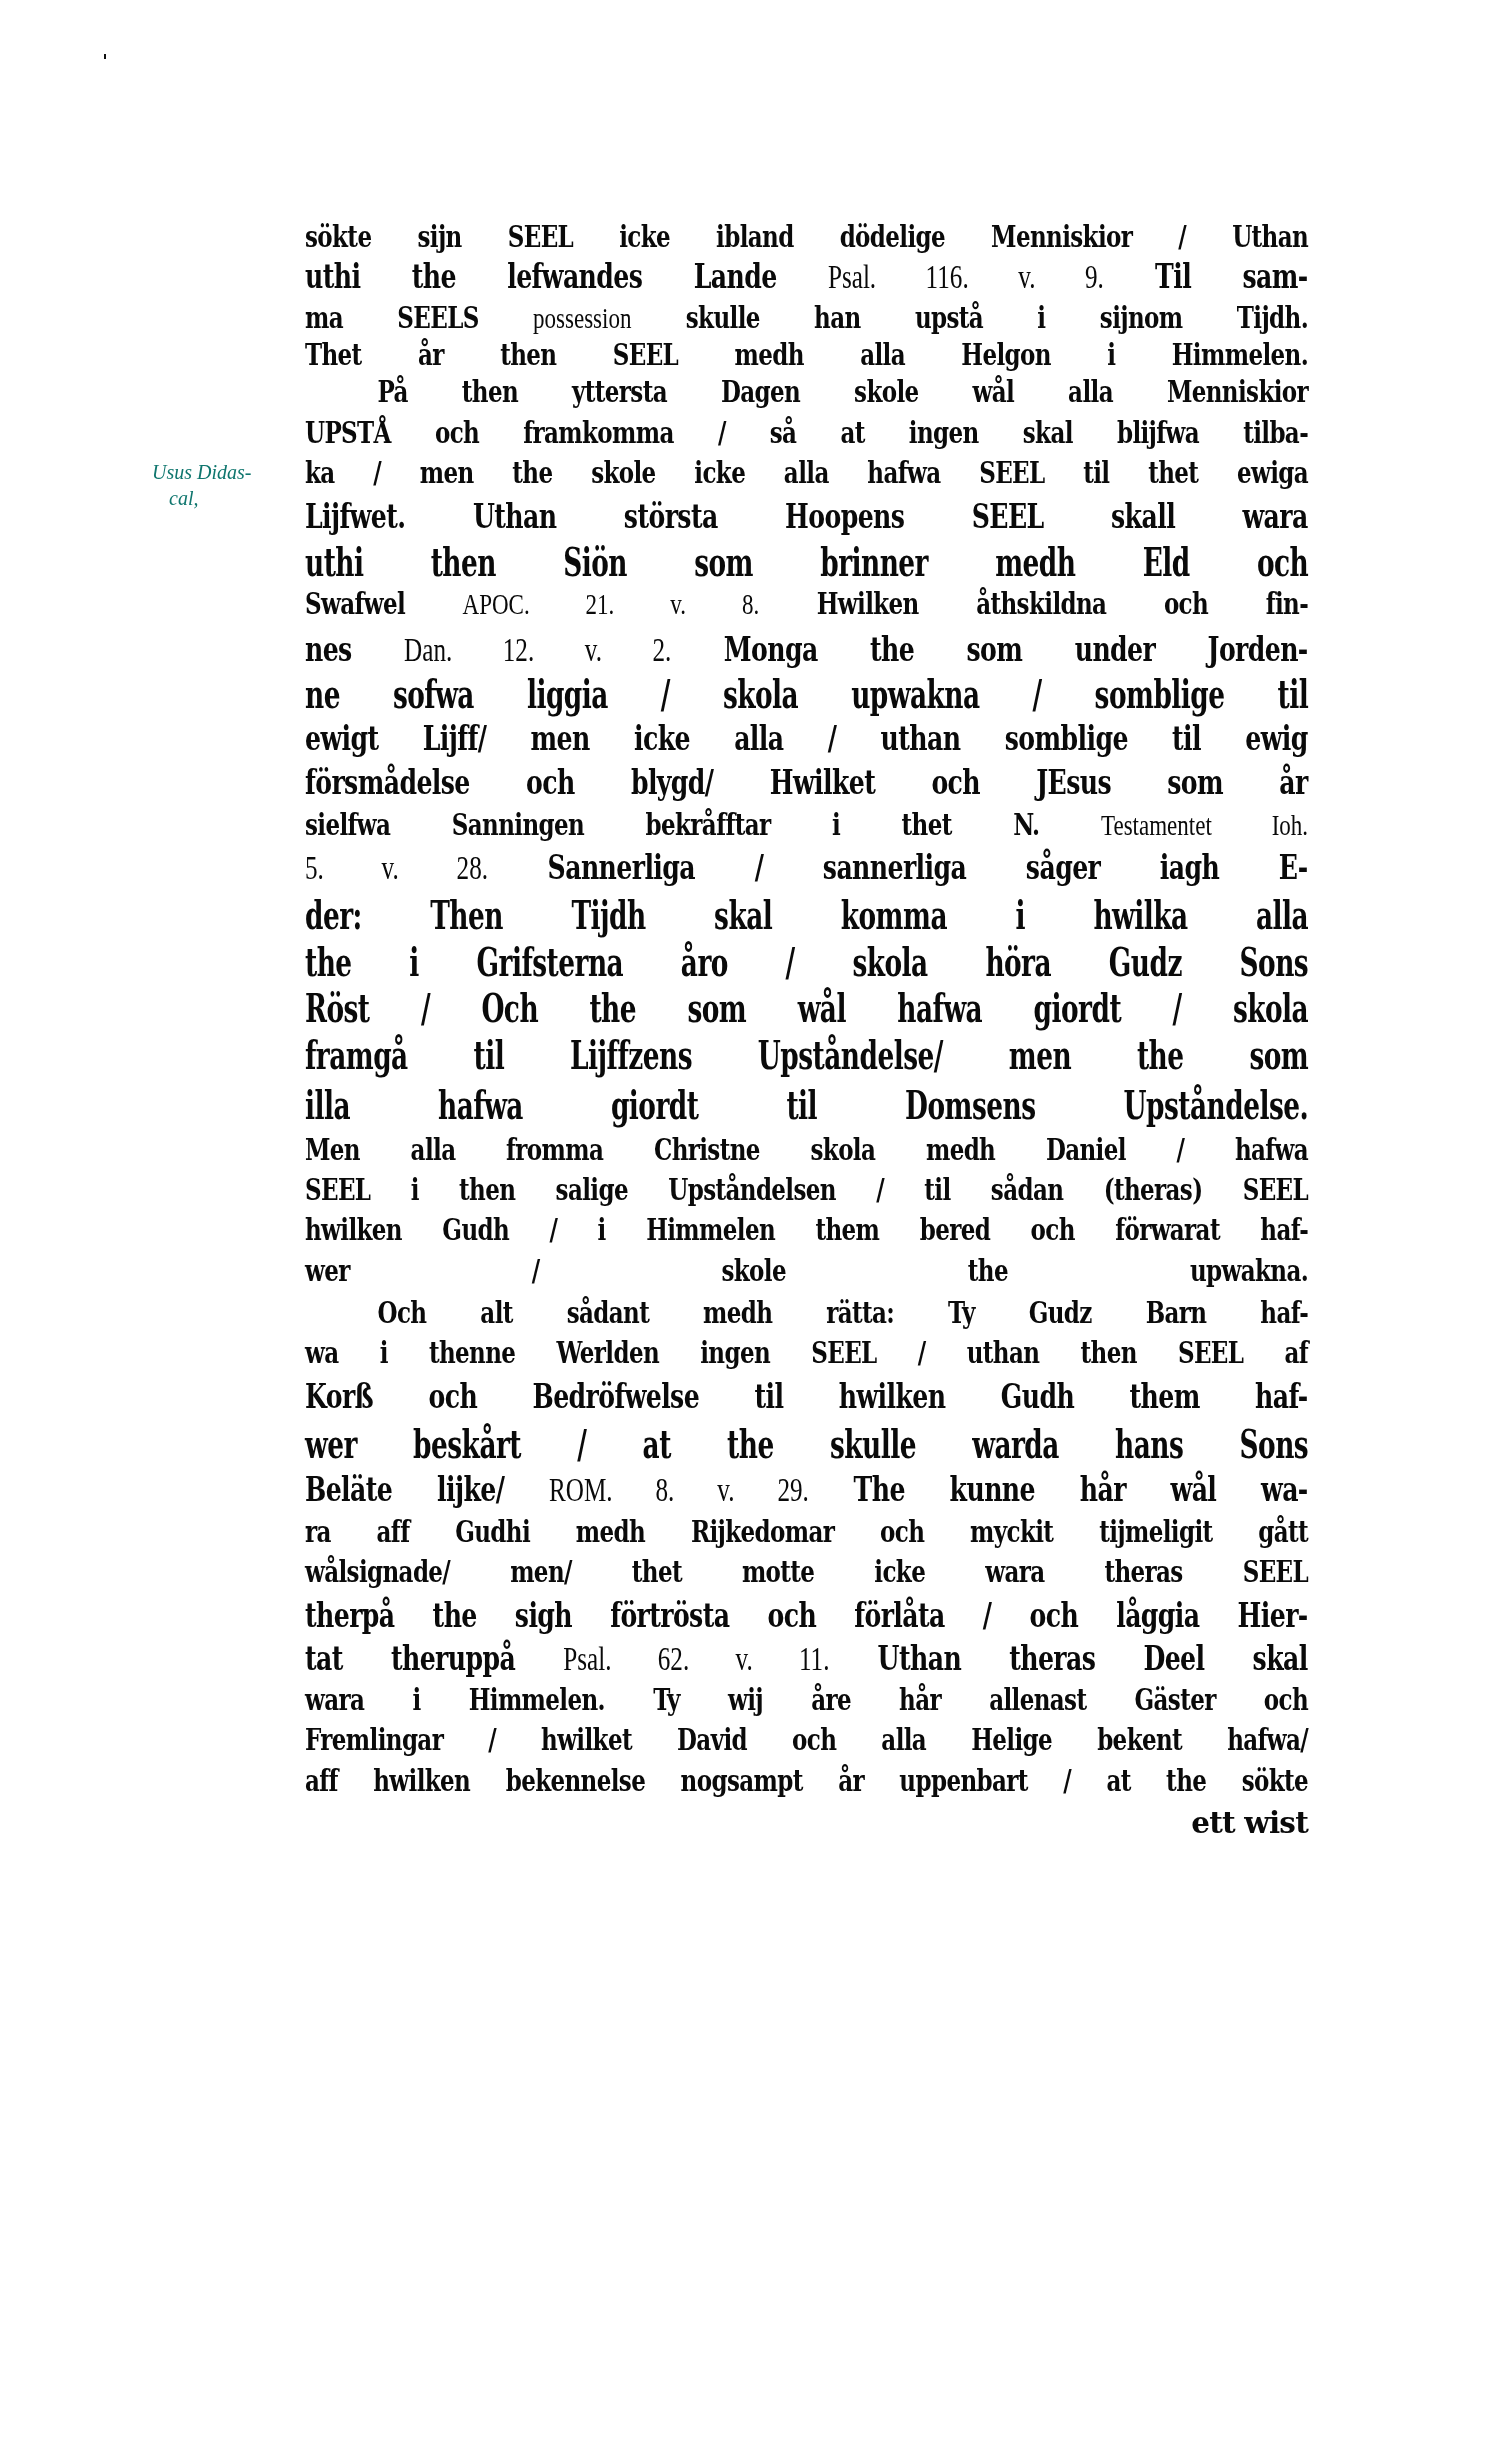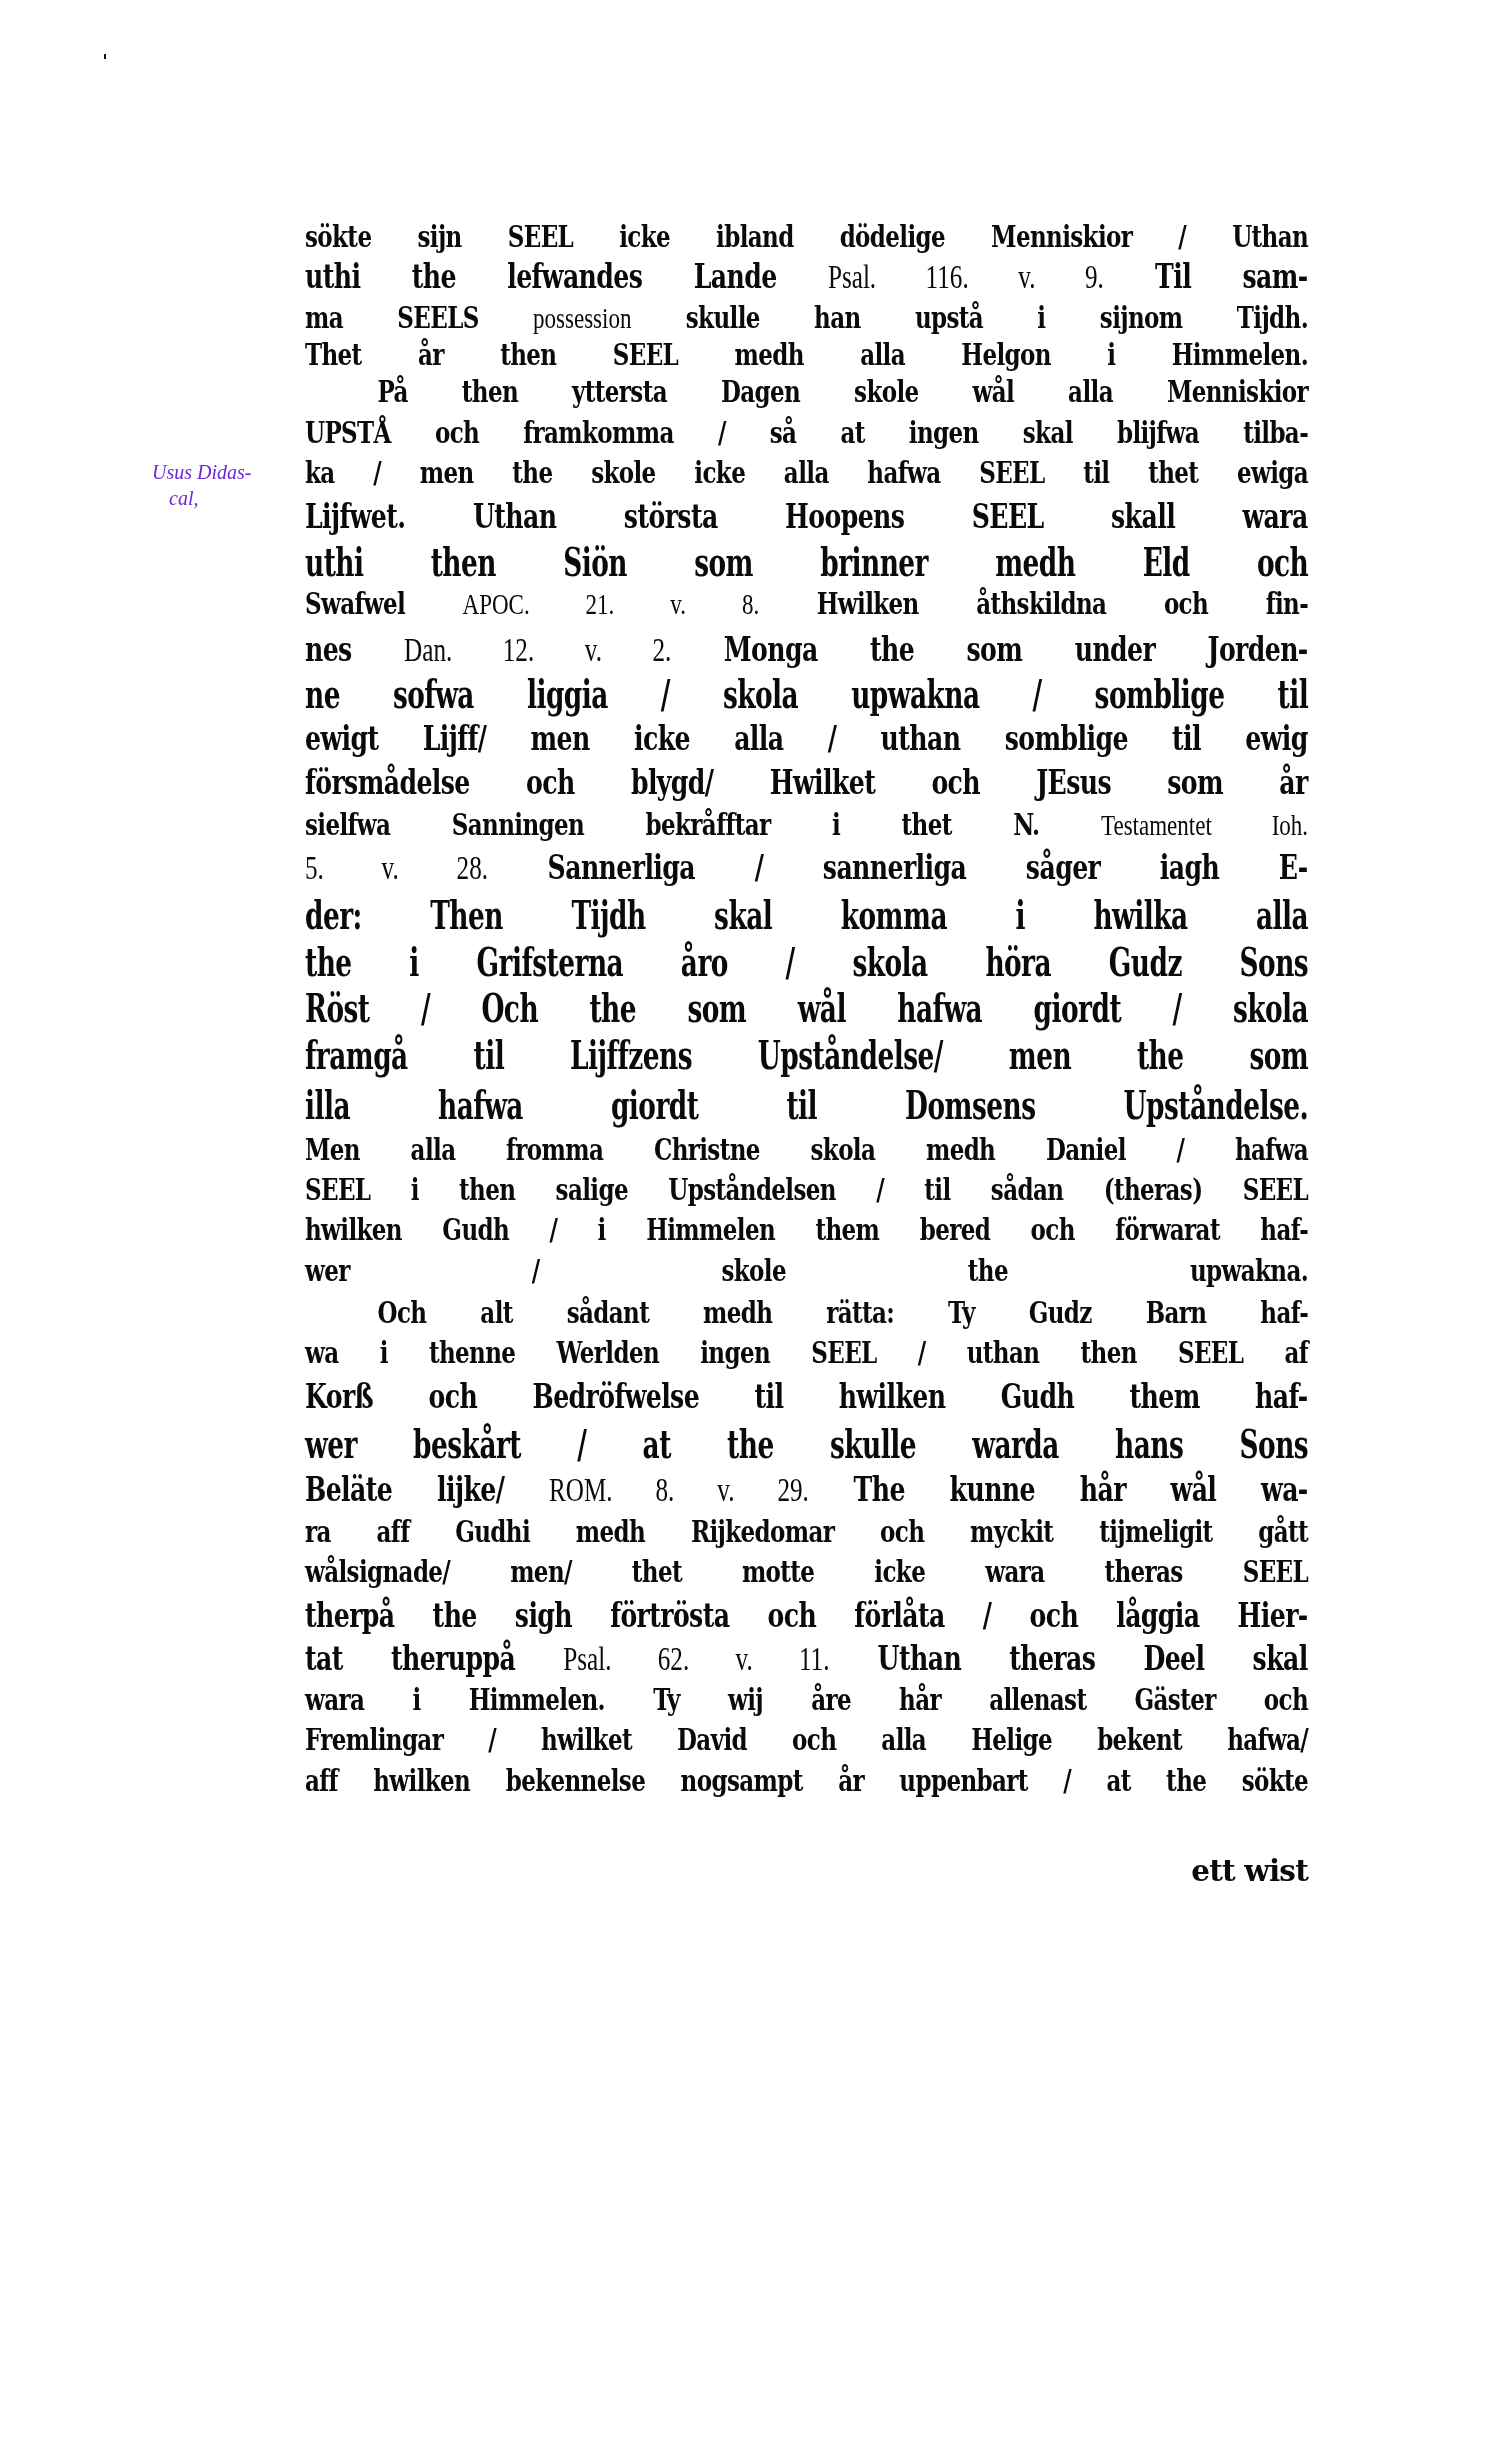--- a/index.html
+++ b/index.html
@@ -11,29 +11,29 @@
   .speck { position: absolute; left: 104px; top: 54px; width: 2.3px; height: 4.7px; background: #111; }
   .text-block { position: absolute; left: 305px; top: 222px; width: 1003px; }
   .line {
     position: absolute; left: 0; width: 1003px; white-space: nowrap;
     font-family: "DejaVu Serif", serif; font-weight: bold; color: #0a0a0a;
     letter-spacing: -0.8px; line-height: 1;
     transform-origin: left center;
   }
   .line.indent { padding-left: 93px; box-sizing: border-box; }
   .line.justify { text-align: justify; text-align-last: justify; }
-  .line.right { text-align: right; margin-top: 48px; }
+  .line.right { text-align: right; }
   .sz-s { font-size: 29.5px; transform: scaleX(0.78); width: 1286px; }
   .sz-m { font-size: 34px; transform: scaleX(0.74); width: 1355px; }
   .sz-l { font-size: 40px; transform: scaleX(0.66); width: 1520px; }
   .ref { font-family: "Liberation Serif", serif; font-weight: normal; letter-spacing: 0; }
   .margin-note {
     position: absolute; left: 152px; top: 459px; width: 124px;
     font-family: "Liberation Serif", serif; font-style: italic; font-size: 20px;
-    line-height: 26.4px; color: #6d28d9;
+    line-height: 26.4px; color: #0f766e;
   }
 </style>
 </head>
 <body>
 
 <div class="page">
   <div class="speck"></div>
 
   <div class="margin-note">
     <div>Usus Didas-</div>

